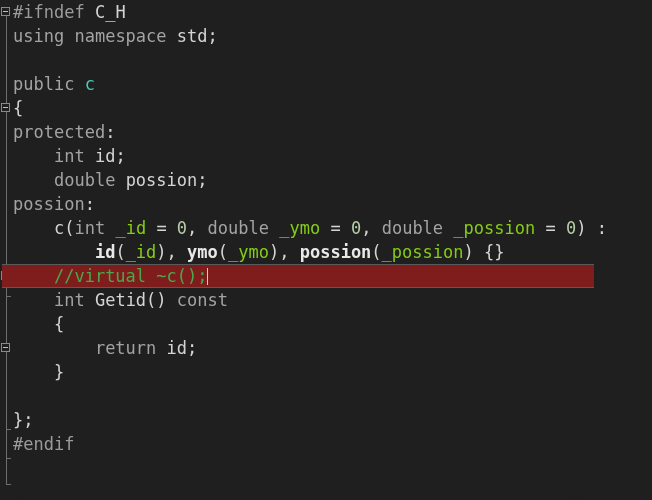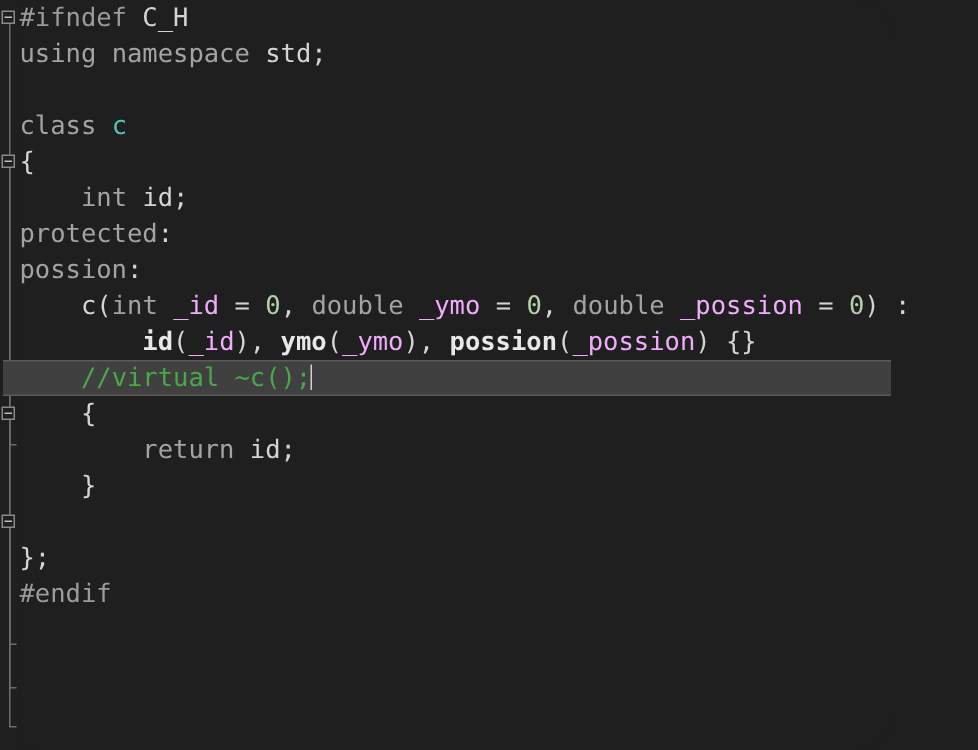--- a/index.html
+++ b/index.html
@@ -74,37 +74,37 @@
   .line {
     position: relative;
     height: 24px;
     line-height: 24px;
     font-size: 17px;
     white-space: pre;
     color: #d4d4d4;
     letter-spacing: 0px;
   }
   .line.current {
-    background: #404040;
+    background: #7f1d1d;
     border-top: 1px solid #5a5a5a;
     border-bottom: 1px solid #5a5a5a;
     height: 22px;
     line-height: 22px;
     margin-left: -11px;
     padding-left: 11px;
     margin-right: 2px;
   }
 
   
   .kw       { color: #a3a3a3; }   
   .pp       { color: #9b9b9b; }   
   .macro    { color: #d16ebc; }   
   .type     { color: #4ec9b0; }   
   .plain    { color: #d4d4d4; }
-  .ident    { color: #f0abfc; }   
+  .ident    { color: #84cc16; }   
   .num      { color: #b5cea8; }   
   .comment  { color: #4aa84a; }   
   .member   { color: #e8e8e8; font-weight: bold; }
   .punct    { color: #d4d4d4; }
 
   .caret {
     display: inline-block;
     width: 1px;
     height: 17px;
     background: #cfcfcf;
@@ -138,38 +138,40 @@
 
   <div class="code">
 
     <div class="line"><span class="pp">#ifndef</span><span class="plain"> </span><span class="plain">C_H</span></div>
 
 
     <div class="line"><span class="kw">using</span> <span class="kw">namespace</span> <span class="plain">std</span><span class="punct">;</span></div>
 
     <div class="line">&nbsp;</div>
 
-    <div class="line"><span class="kw">class</span> <span class="type">c</span></div>
+    <div class="line"><span class="kw">public</span> <span class="type">c</span></div>
 
     <div class="line"><span class="punct">{</span></div>
 
+    <div class="line"><span class="kw">protected</span><span class="punct">:</span></div>
+
     <div class="line"><span class="plain">    </span><span class="kw">int</span> <span class="plain">id</span><span class="punct">;</span></div>
 
-    <div class="line"><span class="kw">protected</span><span class="punct">:</span></div>
 
-
+    <div class="line"><span class="plain">    </span><span class="kw">double</span> <span class="plain">possion</span><span class="punct">;</span></div>
 
     <div class="line"><span class="kw">possion</span><span class="punct">:</span></div>
 
     <div class="line"><span class="plain">    </span><span class="plain">c</span><span class="punct">(</span><span class="kw">int</span> <span class="ident">_id</span><span class="punct"> = </span><span class="num">0</span><span class="punct">, </span><span class="kw">double</span> <span class="ident">_ymo</span><span class="punct"> = </span><span class="num">0</span><span class="punct">, </span><span class="kw">double</span> <span class="ident">_possion</span><span class="punct"> = </span><span class="num">0</span><span class="punct">)</span><span class="punct"> :</span></div>
 
     <div class="line"><span class="plain">        </span><span class="member">id</span><span class="punct">(</span><span class="ident">_id</span><span class="punct">), </span><span class="member">ymo</span><span class="punct">(</span><span class="ident">_ymo</span><span class="punct">), </span><span class="member">possion</span><span class="punct">(</span><span class="ident">_possion</span><span class="punct">) </span><span class="plain">{}</span></div>
 
     <div class="line current"><span class="plain">    </span><span class="comment">//virtual ~c();</span><span class="caret"></span></div>
 
+    <div class="line"><span class="plain">    </span><span class="kw">int</span> <span class="plain">Getid</span><span class="punct">()</span> <span class="kw">const</span></div>
 
     <div class="line"><span class="plain">    </span><span class="punct">{</span></div>
 
     <div class="line"><span class="plain">        </span><span class="kw">return</span> <span class="plain">id</span><span class="punct">;</span></div>
 
     <div class="line"><span class="plain">    </span><span class="punct">}</span></div>
 
     <div class="line">&nbsp;</div>
 
     <div class="line"><span class="punct">};</span></div>

